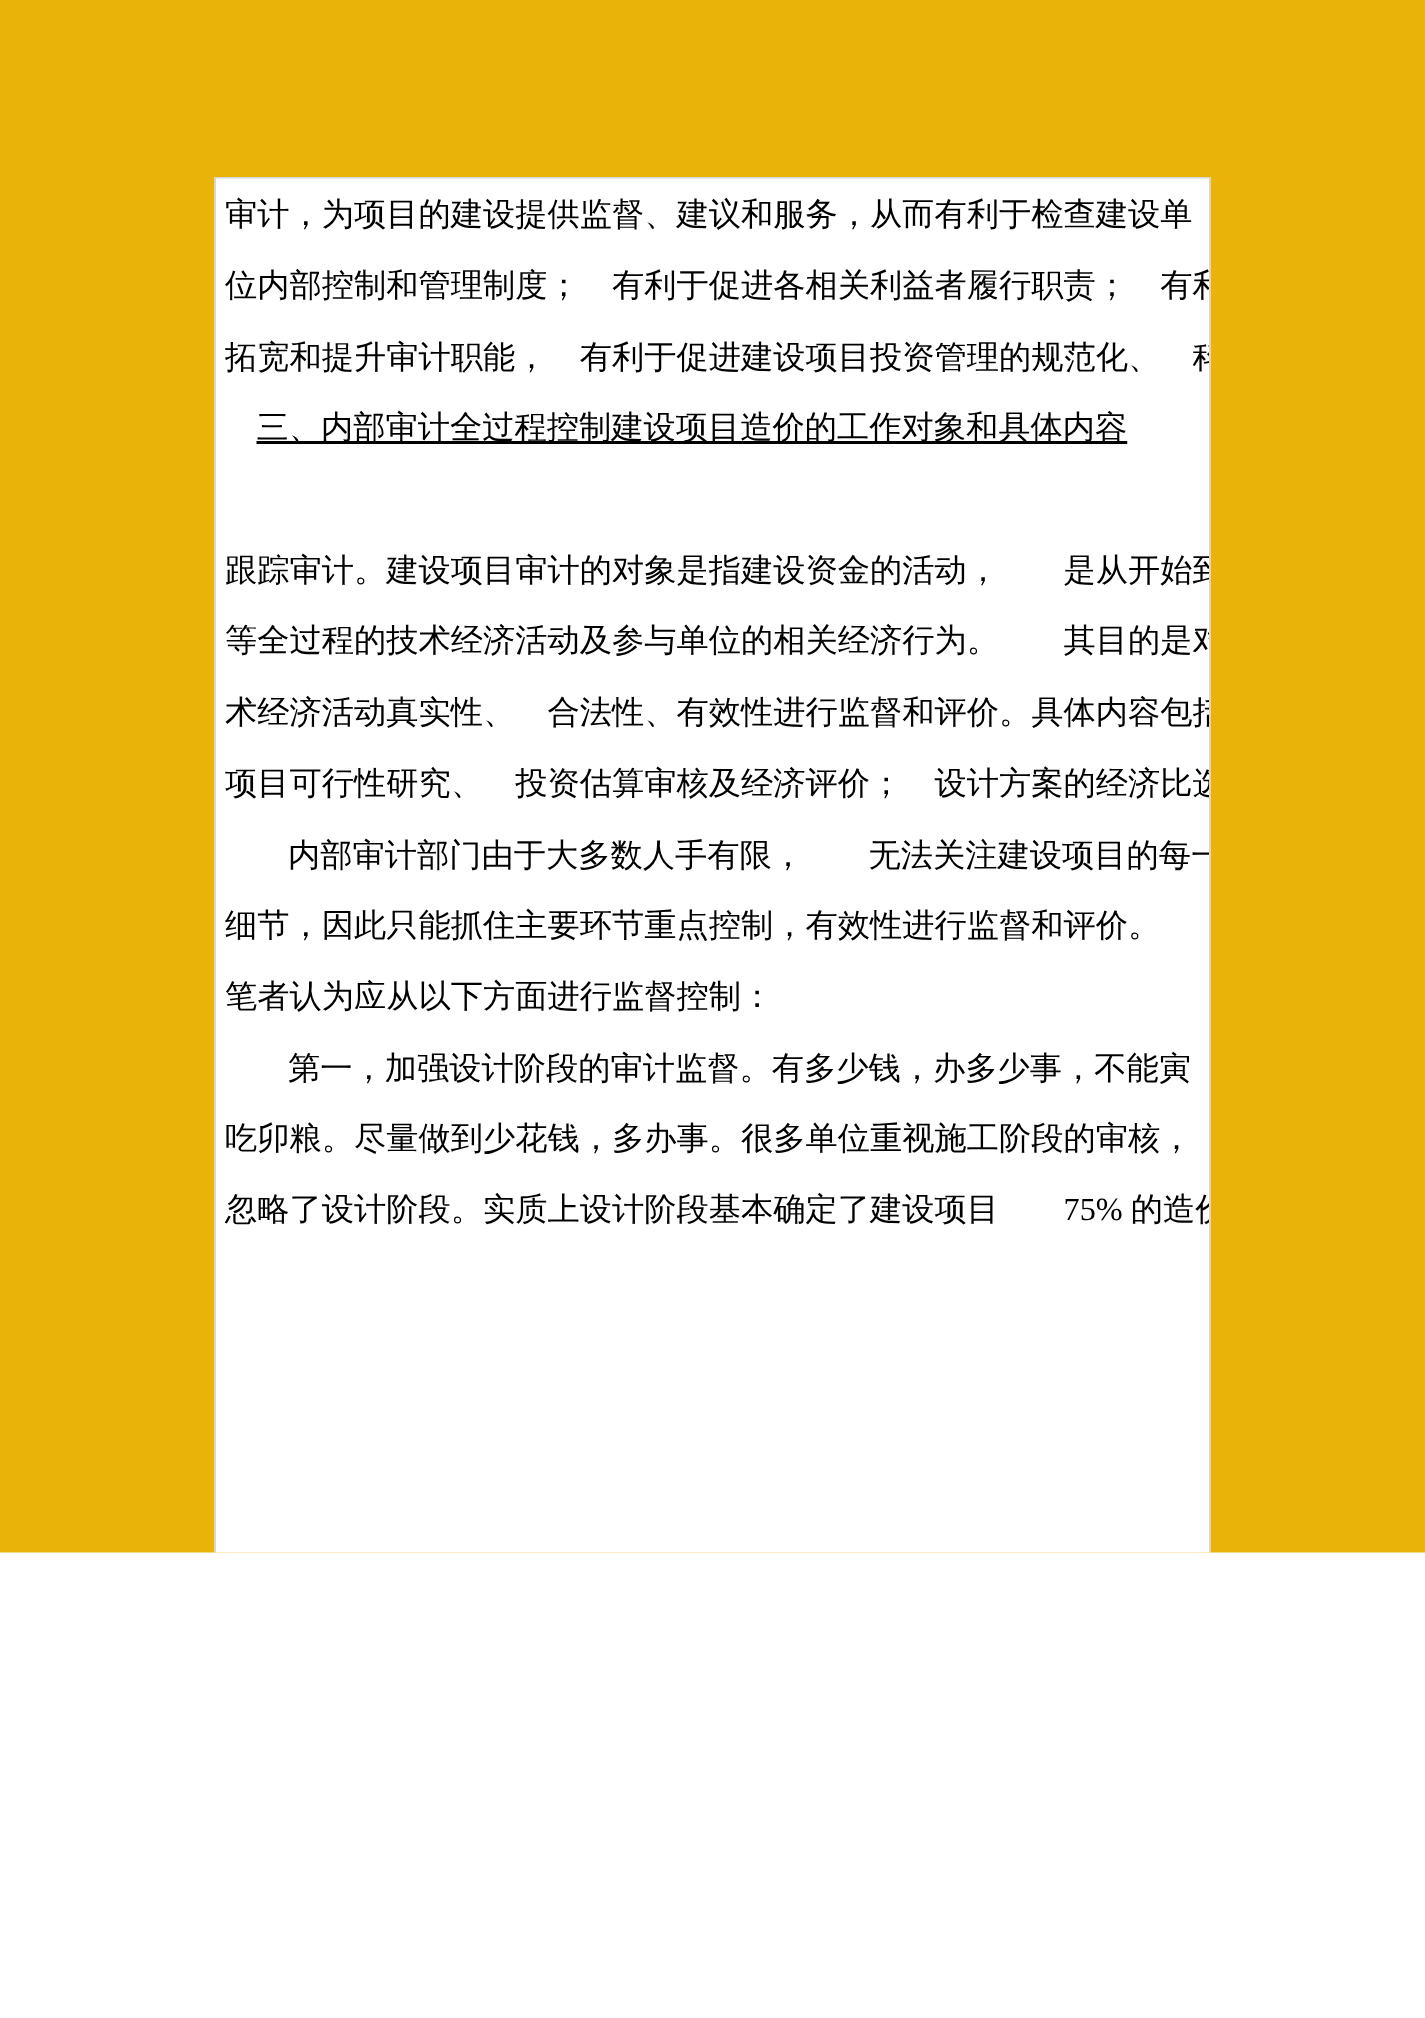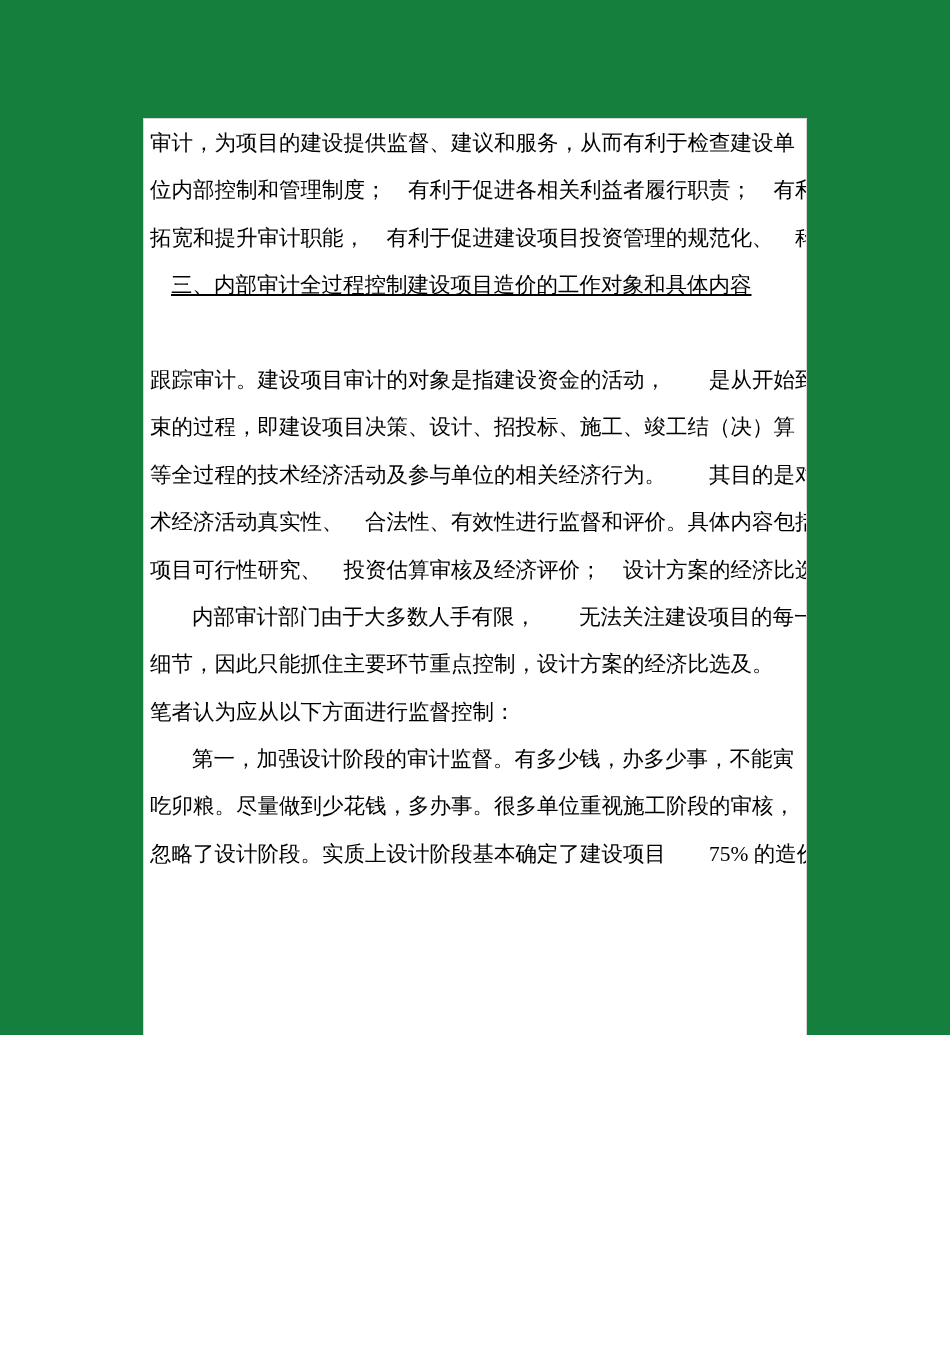--- a/index.html
+++ b/index.html
@@ -7,21 +7,21 @@
     padding: 0;
     width: 950px;
     height: 1345px;
     background: #ffffff;
     font-family: "Liberation Serif", serif;
   }
   .canvas {
     position: relative;
     width: 950px;
     height: 1035px;
-    background: #15803d;
+    background: #eab308;
     overflow: hidden;
   }
   .doc-page {
     position: absolute;
     left: 143px;
     top: 118px;
     width: 664px;
     height: 1092px;
     box-sizing: border-box;
     background: #ffffff;
@@ -47,25 +47,24 @@
 
 <div class="canvas">
   <div class="doc-page">
     <div class="doc-body">
       <div class="line">审计，为项目的建设提供监督、建议和服务，从而有利于检查建设单</div>
       <div class="line">位内部控制和管理制度；　有利于促进各相关利益者履行职责；　有利于</div>
       <div class="line">拓宽和提升审计职能，　有利于促进建设项目投资管理的规范化、　科学</div>
       <div class="line indent-1">三、内部审计全过程控制建设项目造价的工作对象和具体内容</div>
       <div class="line"></div>
       <div class="line">跟踪审计。建设项目审计的对象是指建设资金的活动，　　是从开始到结</div>
-      <div class="line">束的过程，即建设项目决策、设计、招投标、施工、竣工结（决）算</div>
       <div class="line">等全过程的技术经济活动及参与单位的相关经济行为。　　其目的是对技</div>
       <div class="line">术经济活动真实性、　合法性、有效性进行监督和评价。具体内容包括：</div>
       <div class="line">项目可行性研究、　投资估算审核及经济评价；　设计方案的经济比选及</div>
       <div class="line indent-2">内部审计部门由于大多数人手有限，　　无法关注建设项目的每一个</div>
-      <div class="line">细节，因此只能抓住主要环节重点控制，设计方案的经济比选及。</div>
+      <div class="line">细节，因此只能抓住主要环节重点控制，有效性进行监督和评价。</div>
       <div class="line">笔者认为应从以下方面进行监督控制：</div>
       <div class="line indent-2">第一，加强设计阶段的审计监督。有多少钱，办多少事，不能寅</div>
       <div class="line">吃卯粮。尽量做到少花钱，多办事。很多单位重视施工阶段的审核，</div>
       <div class="line">忽略了设计阶段。实质上设计阶段基本确定了建设项目　　75% 的造价，</div>
     </div>
   </div>
 </div>
 
 </body></html>

